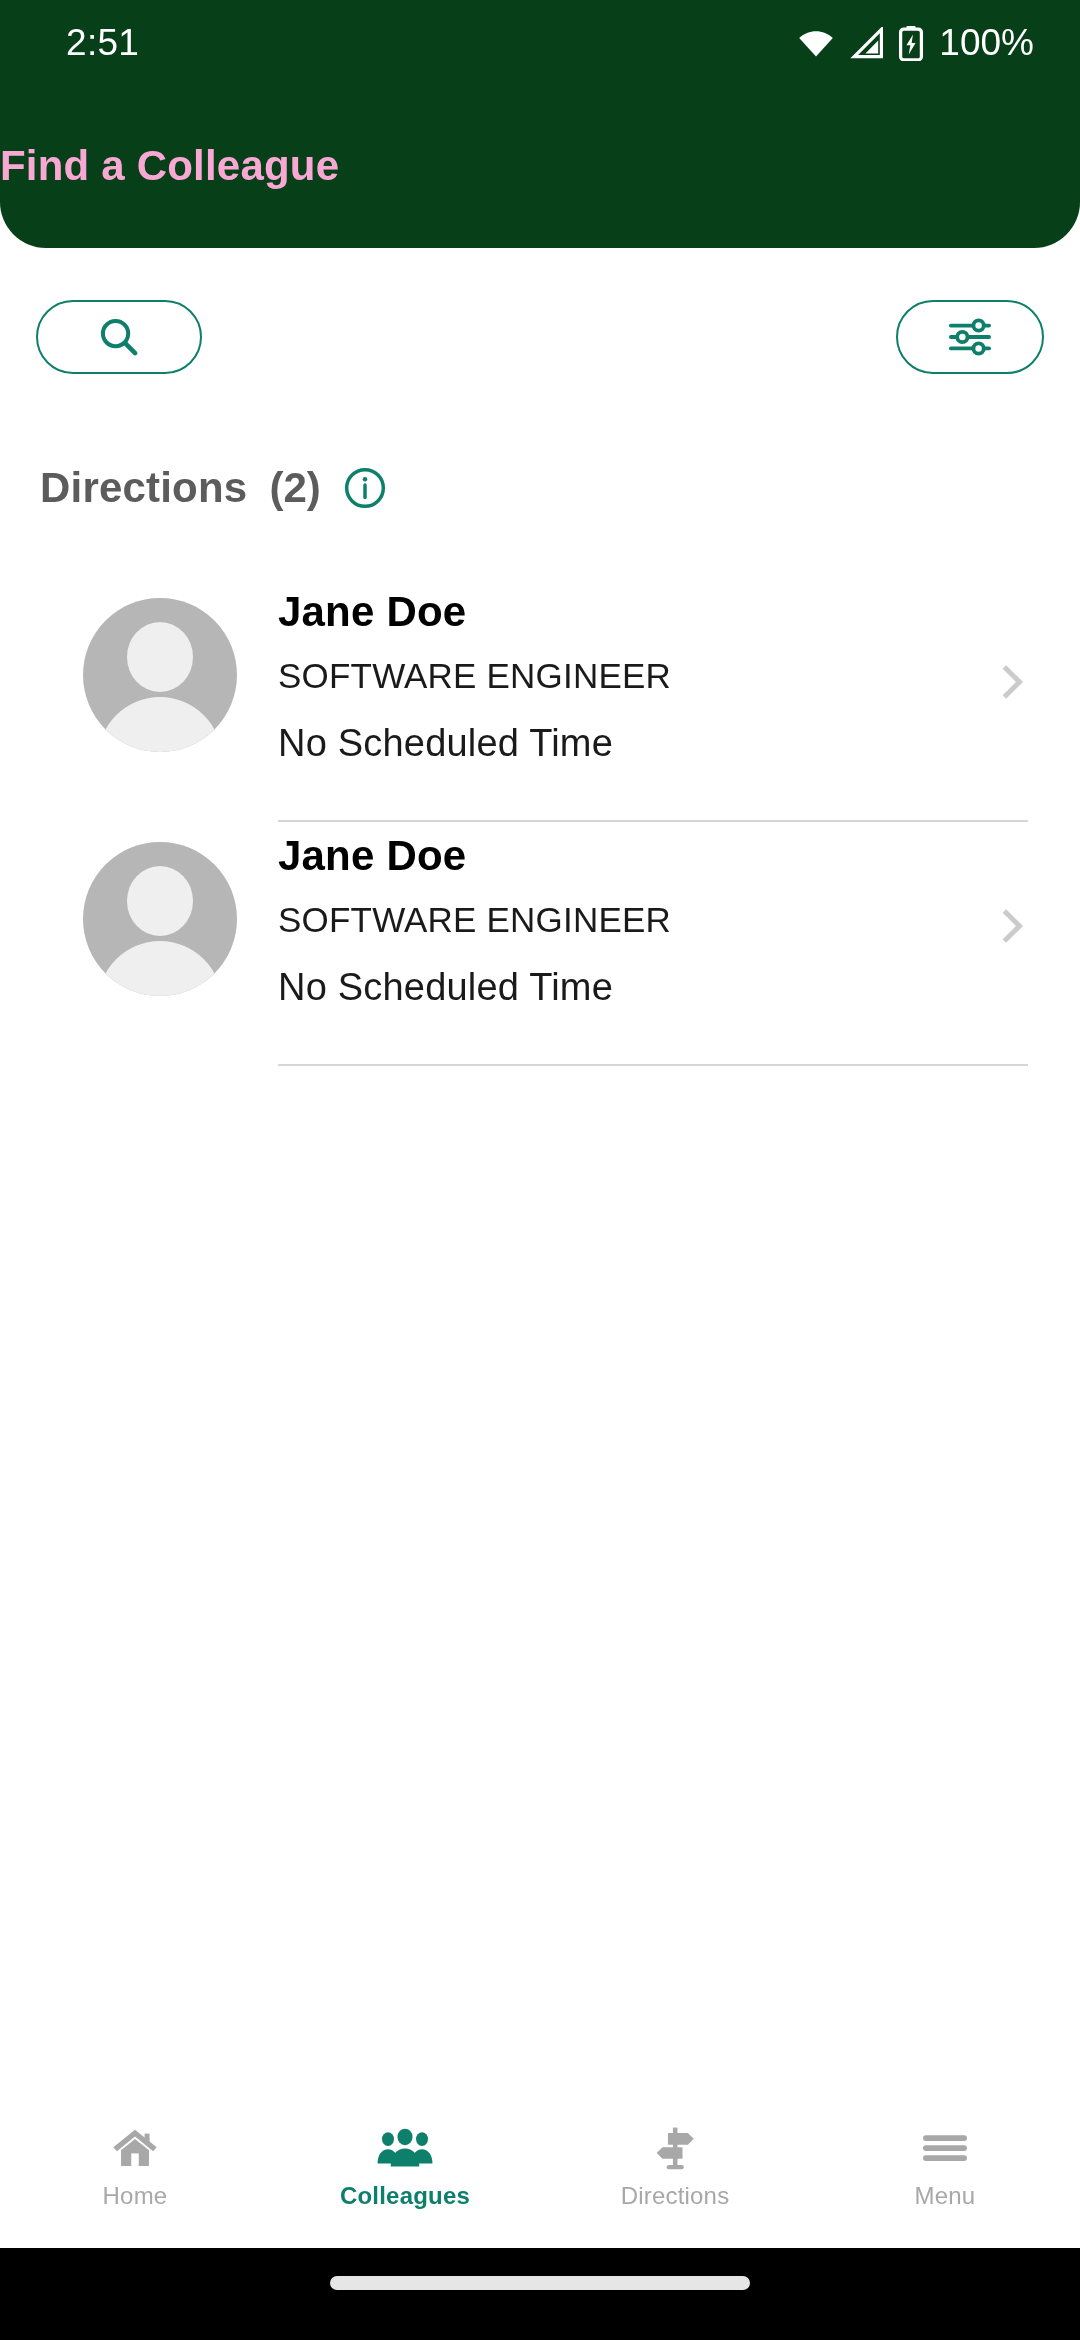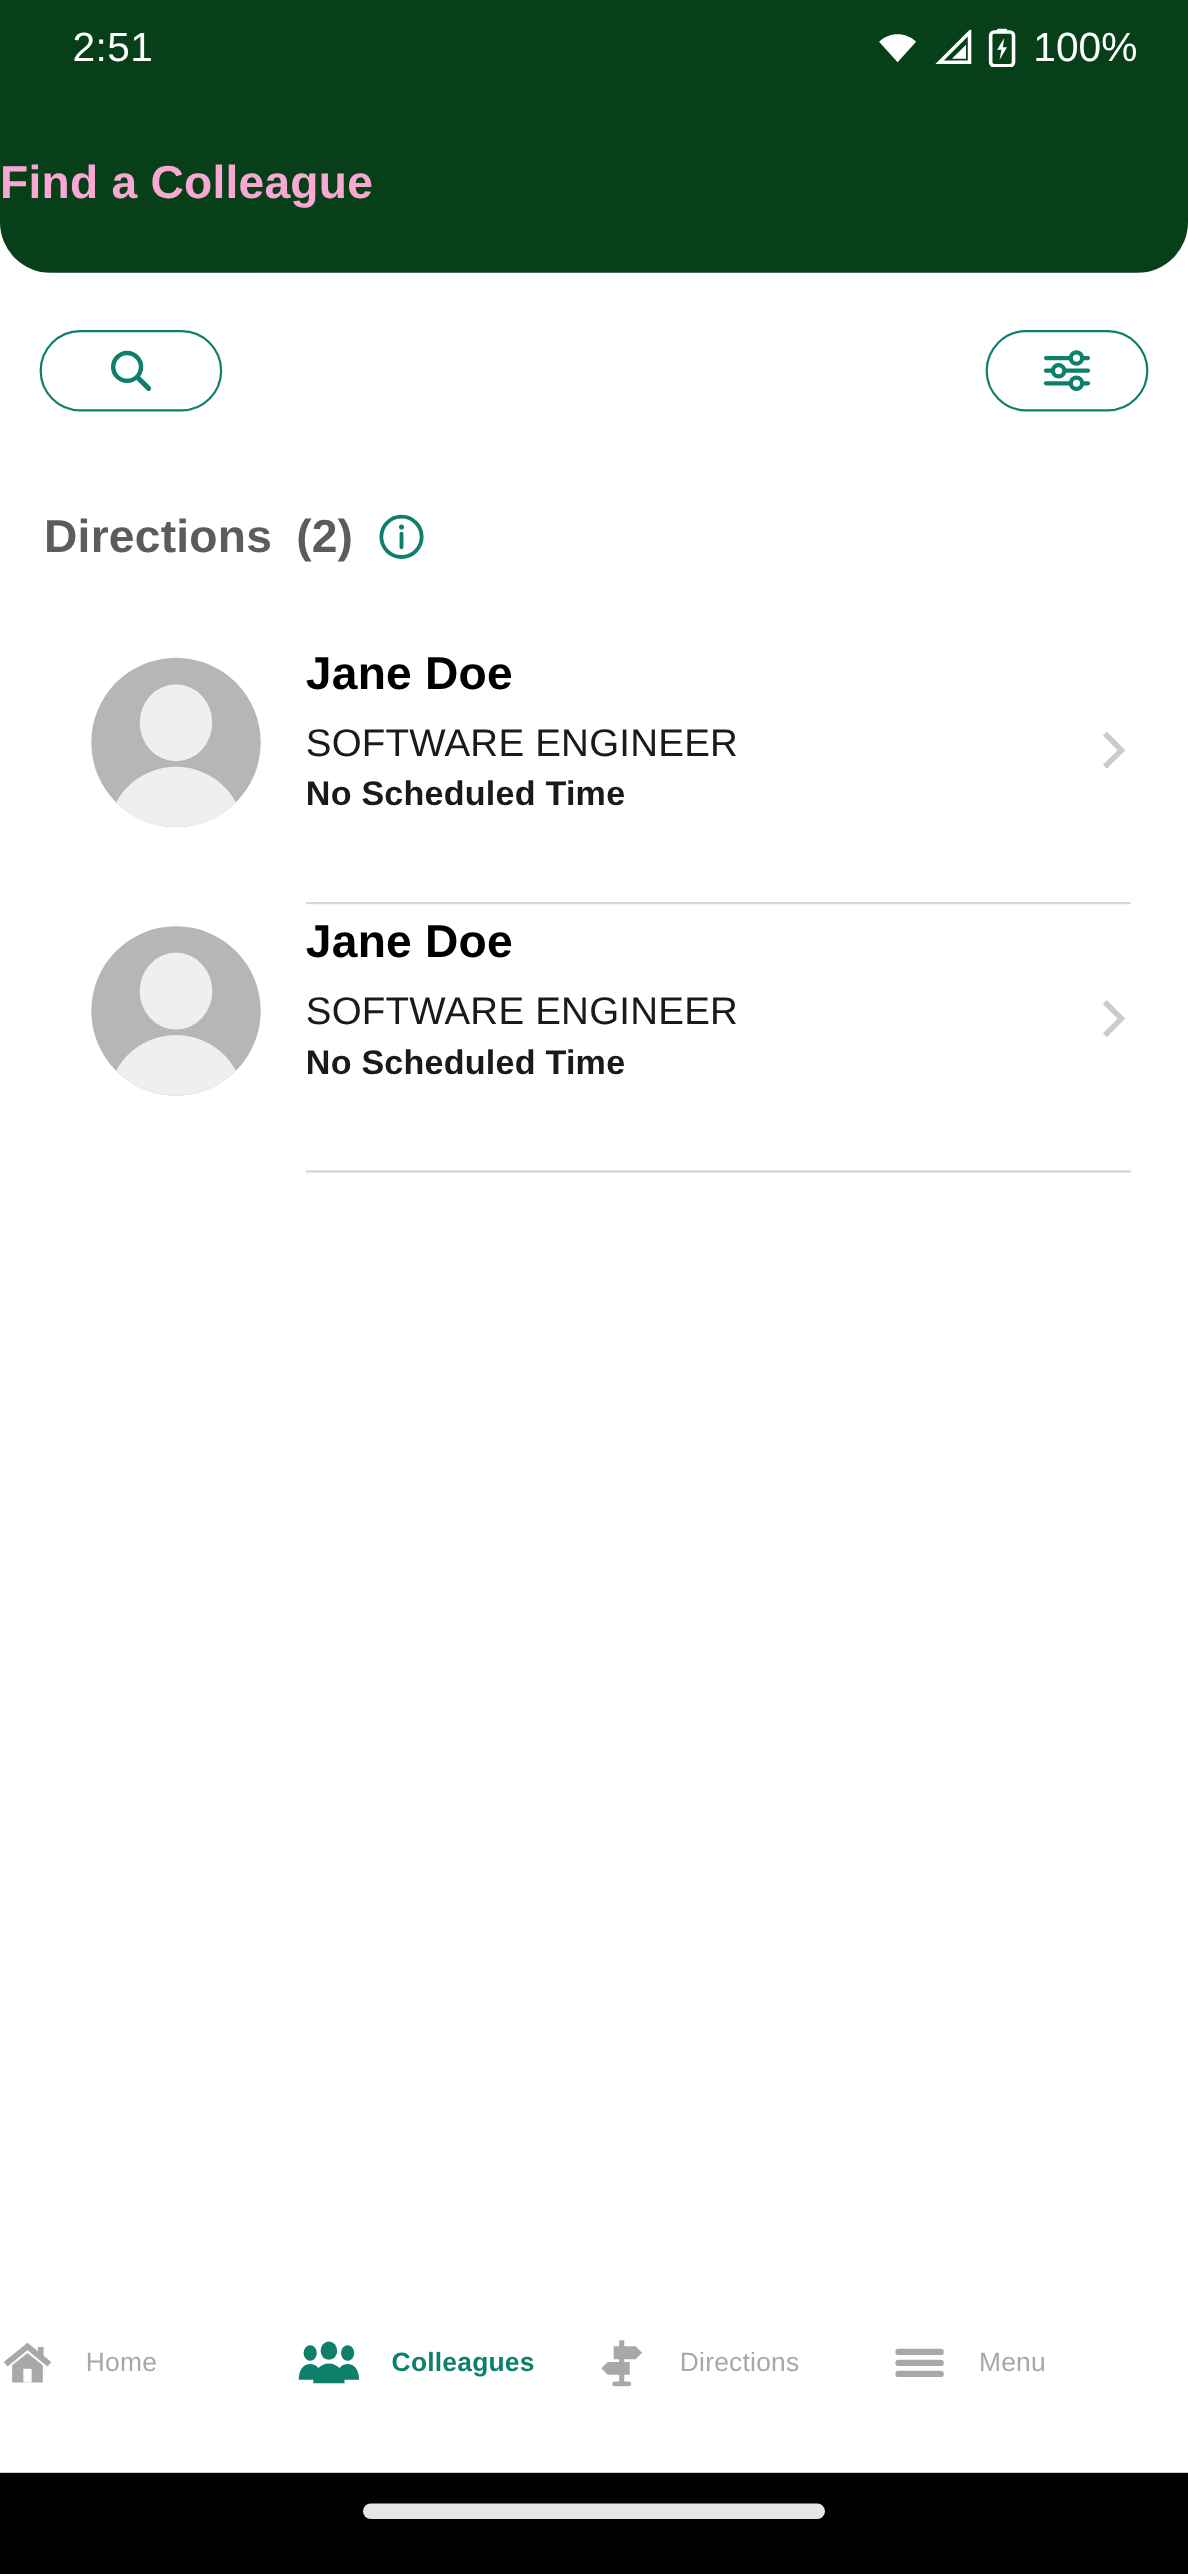--- a/index.html
+++ b/index.html
@@ -86,42 +86,42 @@
   .item-text { position:absolute; left:278px; top:8px; }
   .item-name {
     color:#000000; font-size:42px; font-weight:bold; letter-spacing:0.2px;
     line-height:1.22;
   }
   .item-role {
     color:#1a1a1a; font-size:35px; font-weight:400; letter-spacing:0.2px;
     line-height:1.30; margin-top:16px;
   }
   .item-sched {
-    color:#1a1a1a; font-size:31px; font-weight:700; letter-spacing:0.2px;
-    line-height:1.30; margin-top:3px;
+    color:#1a1a1a; font-size:38px; font-weight:400; letter-spacing:0.2px;
+    line-height:1.30; margin-top:20px;
   }
   .chevron {
     position:absolute; right:48px; top:84px;
     width:40px; height:40px;
   }
   .chevron svg { display:block; }
   .divider {
     position:absolute; left:278px; bottom:0; width:750px; height:2px;
     background:#d6d6d6;
   }
 
   
   .bottomnav {
     position:absolute; left:0; bottom:92px; width:1080px; height:148px;
     background:#ffffff; display:flex; align-items:flex-start;
   }
   .nav-item {
-    flex:1; display:flex; flex-direction:row;
+    flex:1; display:flex; flex-direction:column;
     align-items:center; justify-content:flex-start;
-    padding-top:22px; gap:28px;
+    padding-top:22px; gap:8px;
   }
   .nav-icon { height:52px; display:flex; align-items:center; justify-content:center; }
   .nav-icon svg { display:block; }
   .nav-label { font-size:24px; letter-spacing:0.2px; color:#a8a8a8; }
   .nav-item.active .nav-label { color:#0d7f6b; font-weight:bold; }
 
   
   .gesturebar {
     position:absolute; left:0; bottom:0; width:1080px; height:92px;
     background:#000000;

